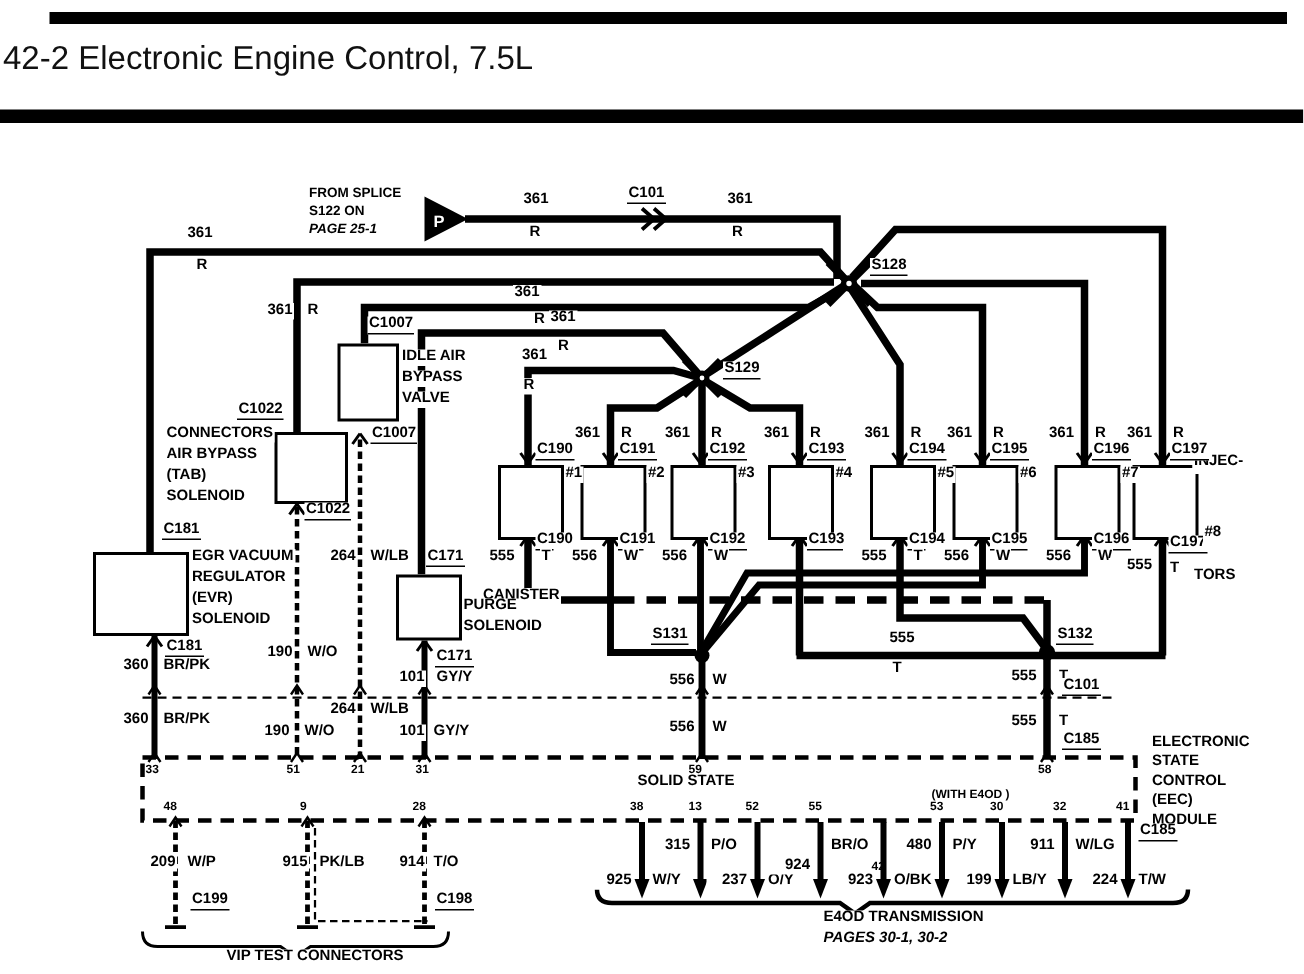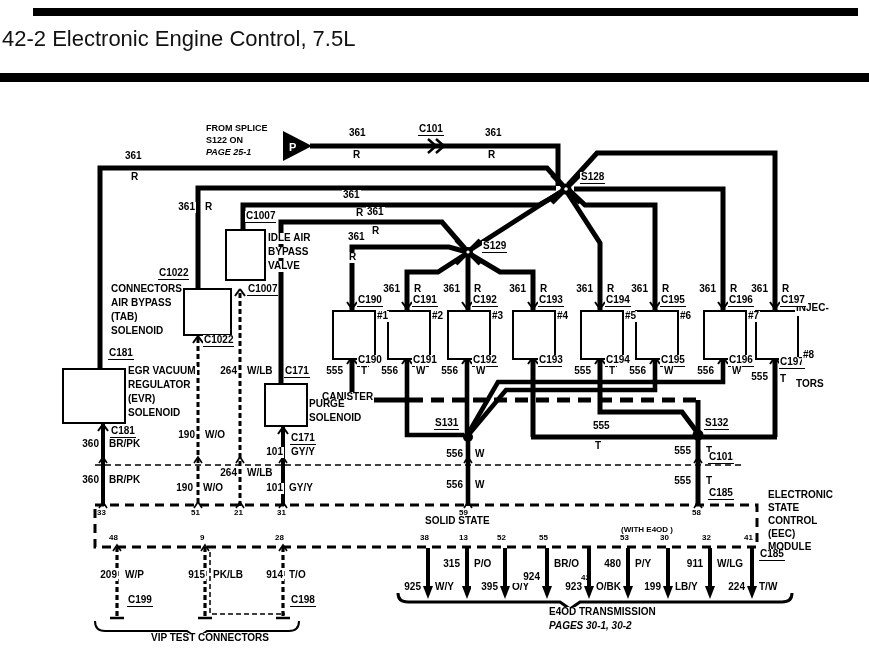--- a/index.html
+++ b/index.html
@@ -342,21 +342,21 @@
       <span class="lbl s8 nb" style="left: 538px; top: 534px;">55</span>
       <span class="lbl s8 nb" style="left: 580px; top: 534px; margin-top: 40px;">42</span>
       <span class="lbl s8 nb" style="left: 619px; top: 534px;">53</span>
       <span class="lbl s8 nb" style="left: 659px; top: 534px;">30</span>
       <span class="lbl s8 nb" style="left: 701px; top: 534px;">32</span>
       <span class="lbl s8 nb" style="left: 743px; top: 534px;">41</span>
       <span class="lbl w26" style="left: 394px; top: 582px;">925</span>
       <span class="lbl" style="left: 434px; top: 582px;">W/Y</span>
       <span class="lbl w26" style="left: 433px; top: 559px;">315</span>
       <span class="lbl" style="left: 473px; top: 559px;">P/O</span>
-      <span class="lbl w26" style="left: 471px; top: 582px;">395</span>
+      <span class="lbl w26" style="left: 471px; top: 582px;">237</span>
       <span class="lbl" style="left: 511px; top: 582px;">O/Y</span>
       <span class="lbl w26" style="left: 513px; top: 559px; margin-top: 13px;">924</span>
       <span class="lbl" style="left: 553px; top: 559px;">BR/O</span>
       <span class="lbl w26" style="left: 555px; top: 582px;">923</span>
       <span class="lbl" style="left: 595px; top: 582px;">O/BK</span>
       <span class="lbl w26" style="left: 594px; top: 559px;">480</span>
       <span class="lbl" style="left: 634px; top: 559px;">P/Y</span>
       <span class="lbl w26" style="left: 634px; top: 582px;">199</span>
       <span class="lbl" style="left: 674px; top: 582px;">LB/Y</span>
       <span class="lbl w26" style="left: 676px; top: 559px;">911</span>

